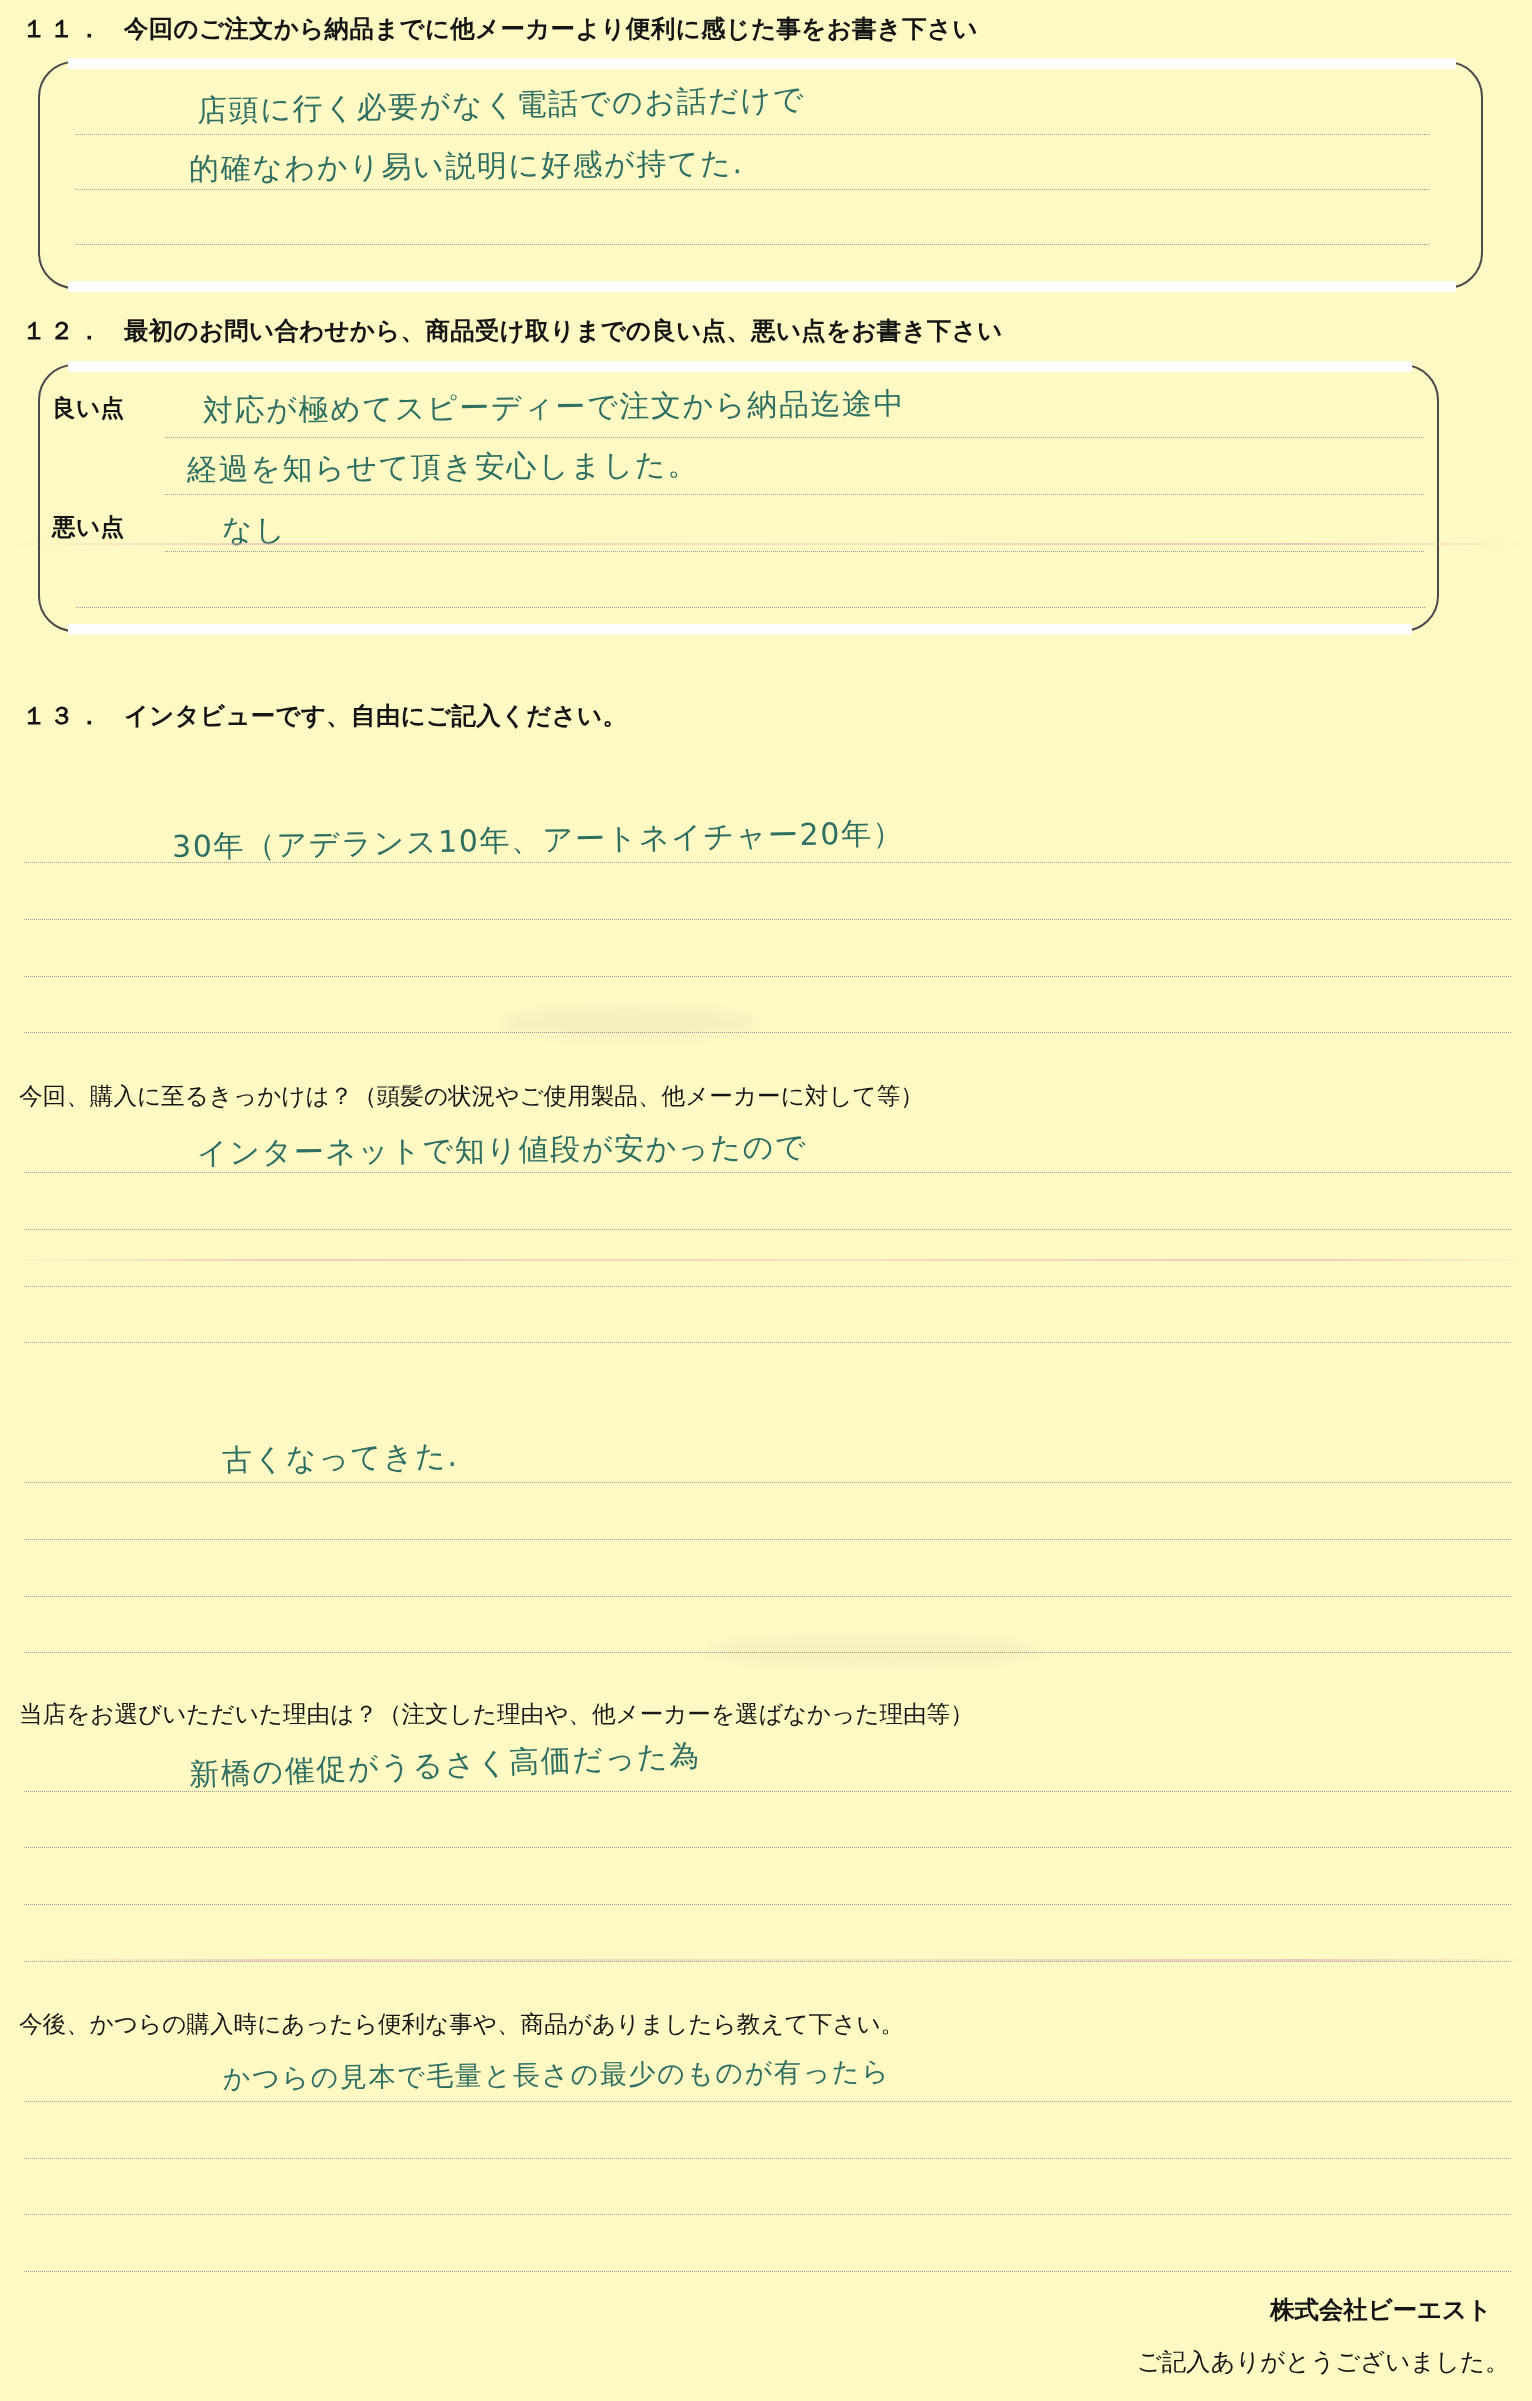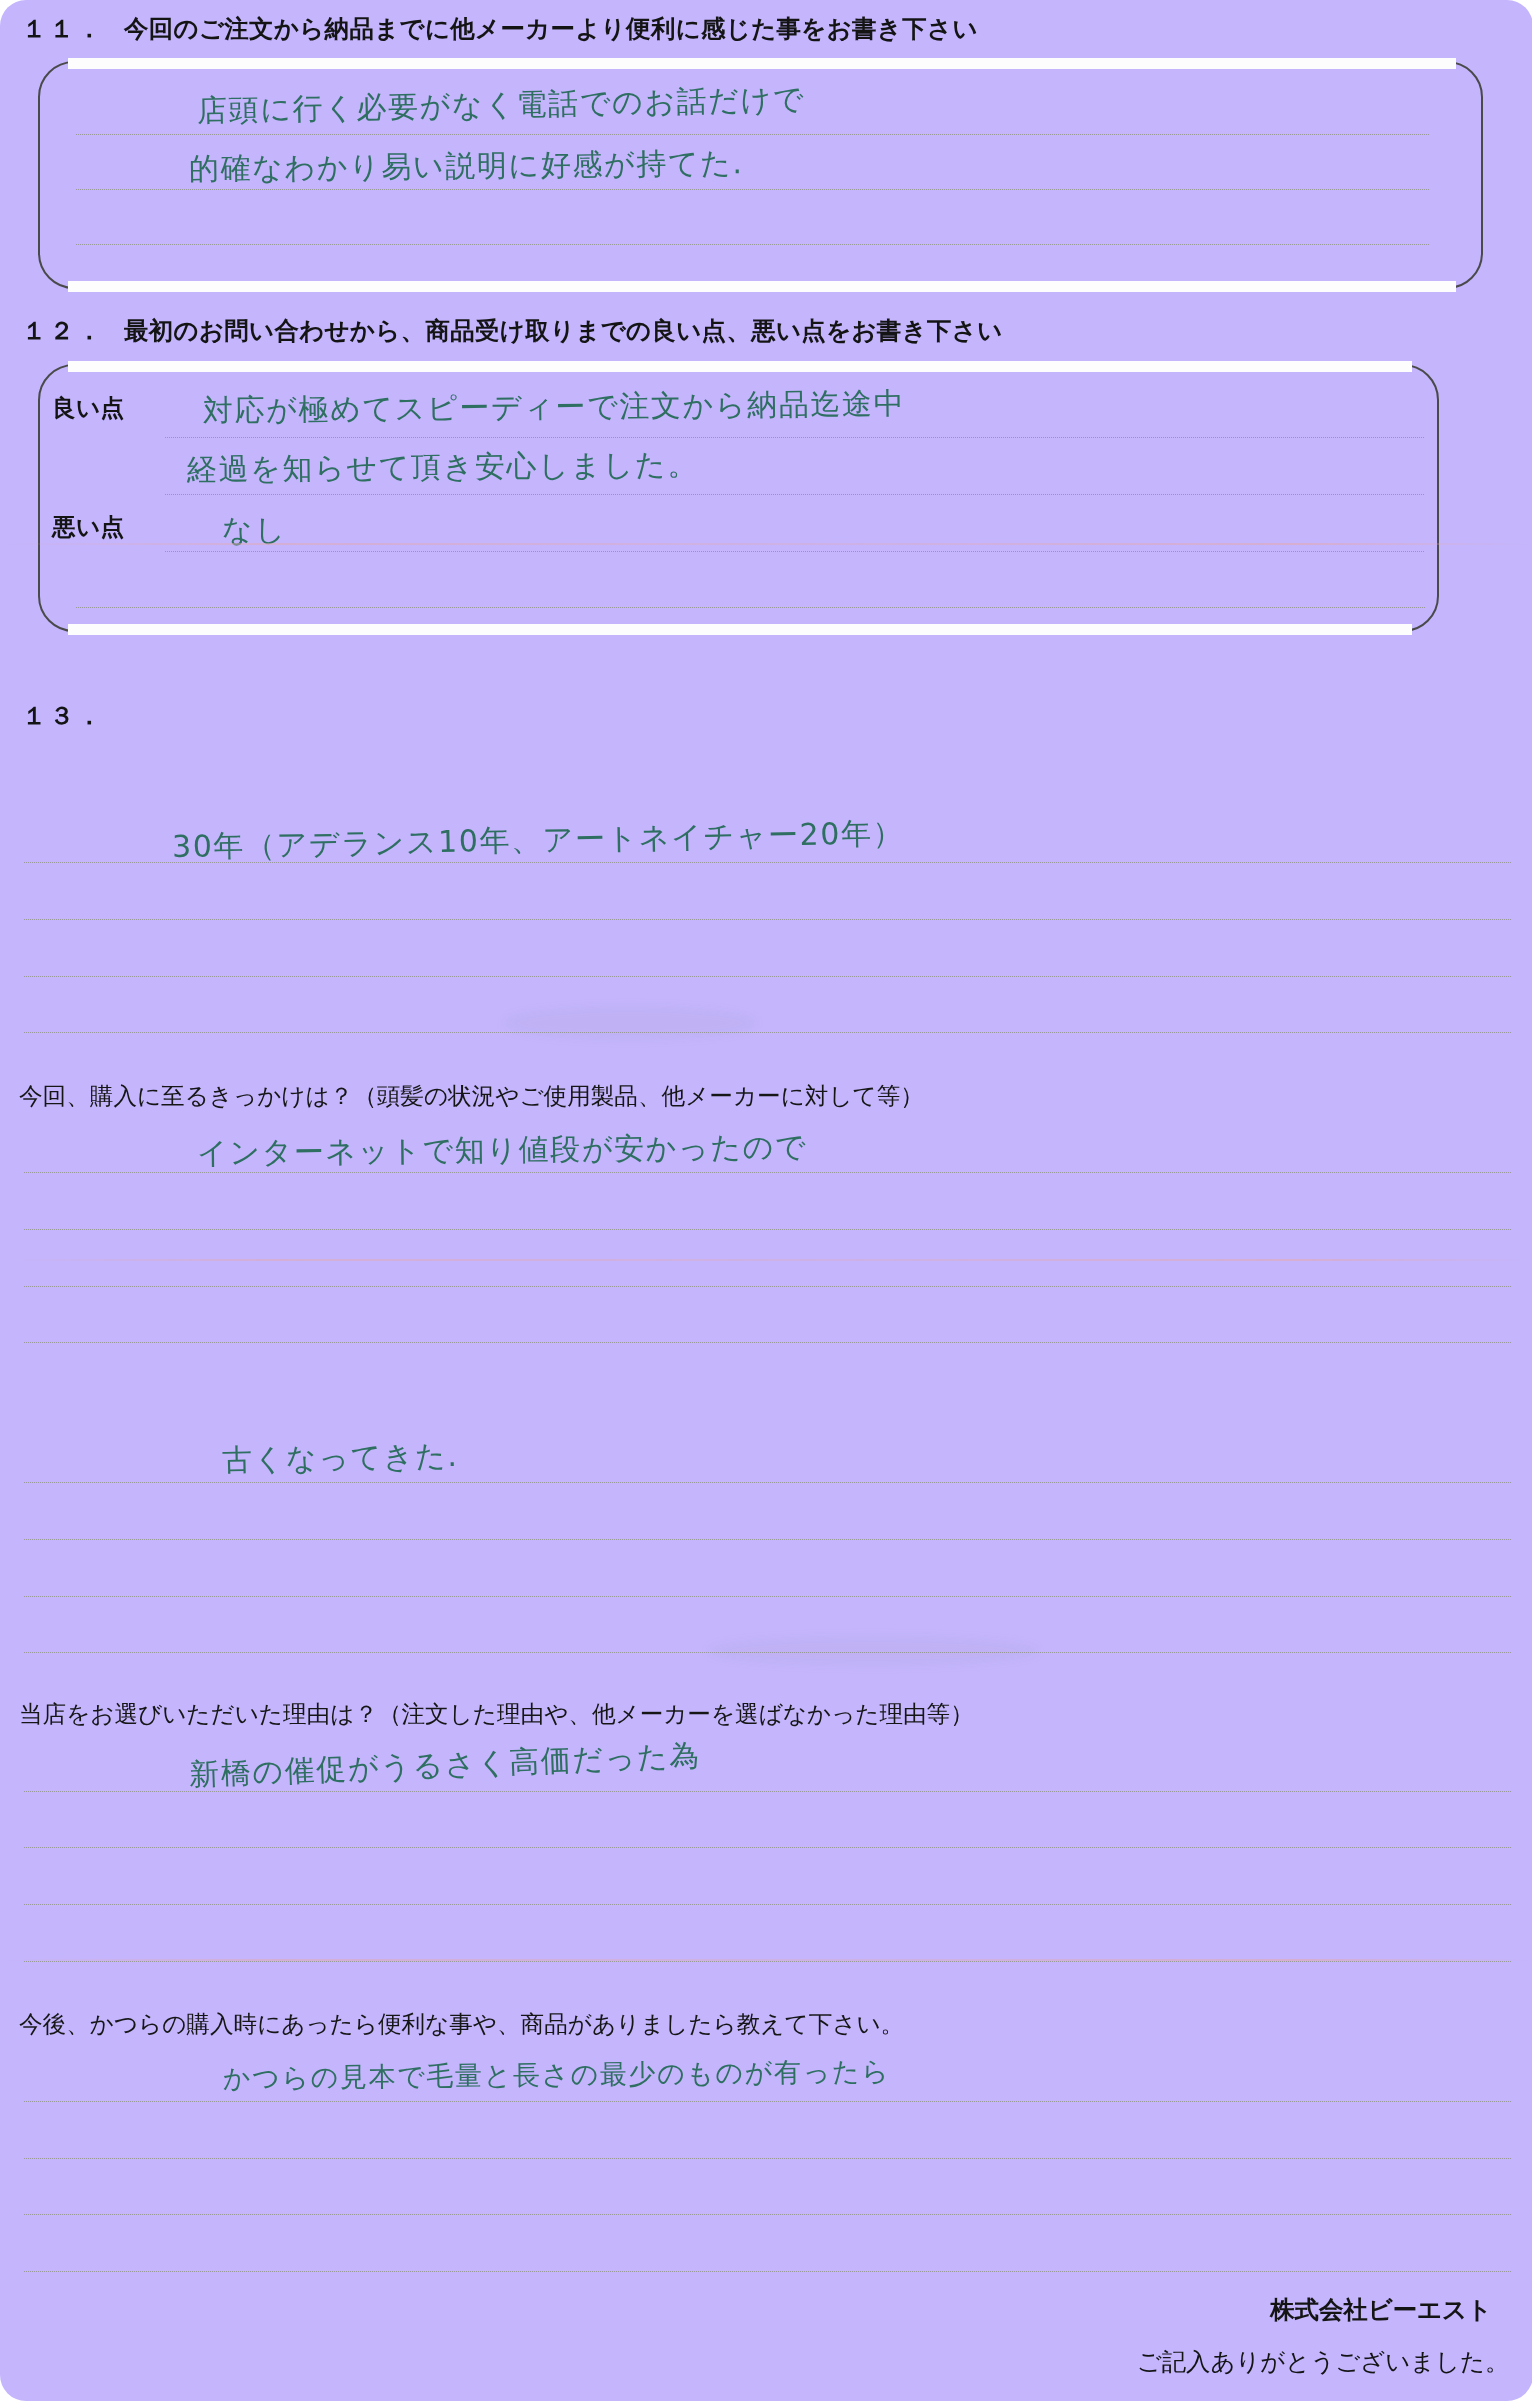--- a/index.html
+++ b/index.html
@@ -8,23 +8,22 @@
     background: #ffffff;
   }
   body {
     font-family: "Liberation Sans", "DejaVu Sans", sans-serif;
     color: #111;
   }
   .page {
     position: relative;
     width: 1533px;
     height: 2401px;
-    background: #c4b5fd;
+    background: #fef9c3;
     overflow: hidden;
-    border-radius: 26px;
   }
 
   
   .qlabel {
     position: absolute;
     font-size: 24.4px;
     font-weight: bold;
     letter-spacing: 0.4px;
     color: #141414;
     white-space: nowrap;
@@ -137,20 +136,21 @@
   <div class="dline" style="left:165px; top:551px; width:1259px;"></div>
   <div class="dline" style="left:76px; top:607px; width:1349px;"></div>
 
   <div class="hw tilt3" style="left:203px; top:387px;">対応が極めてスピーディーで注文から納品迄途中</div>
   <div class="hw tilt3" style="left:187px; top:447px;">経過を知らせて頂き安心しました。</div>
   <div class="hw tilt3" style="left:222px; top:510px;">なし</div>
 
   <div class="fold" style="top:543px;"></div>
 
   <div class="qlabel num" style="left:22px; top:700px;">１３．</div>
+  <div class="qlabel" style="left:124px; top:700px;">インタビューです、自由にご記入ください。</div>
 
   <div class="dline" style="left:23.6px; top:862px; width:1487px;"></div>
   <div class="dline" style="left:23.6px; top:919px; width:1487px;"></div>
   <div class="dline" style="left:23.6px; top:976px; width:1487px;"></div>
   <div class="dline" style="left:23.6px; top:1032px; width:1487px;"></div>
   <div class="hw tilt2" style="left:172px; top:820px;">30年（アデランス10年、アートネイチャー20年）</div>
 
   <div class="qtext" style="left:19px; top:1080px;text-align:center;">今回、購入に至るきっかけは？（頭髪の状況やご使用製品、他メーカーに対して等）</div>
   <div class="dline" style="left:23.6px; top:1172px; width:1487px;"></div>
   <div class="dline" style="left:23.6px; top:1229px; width:1487px;"></div>

